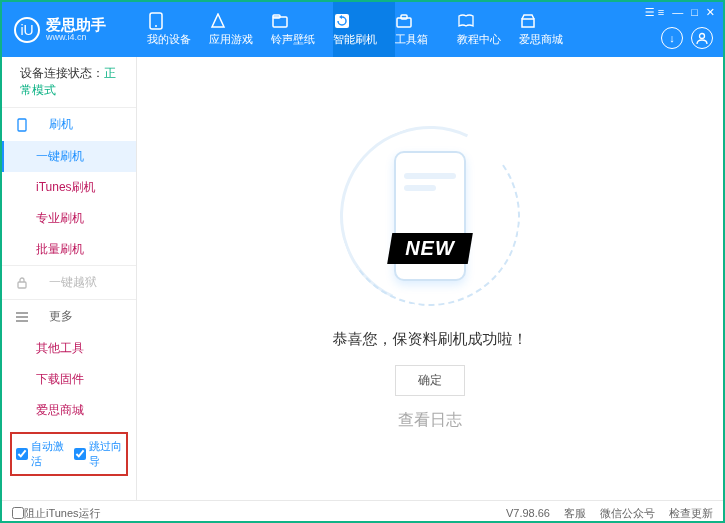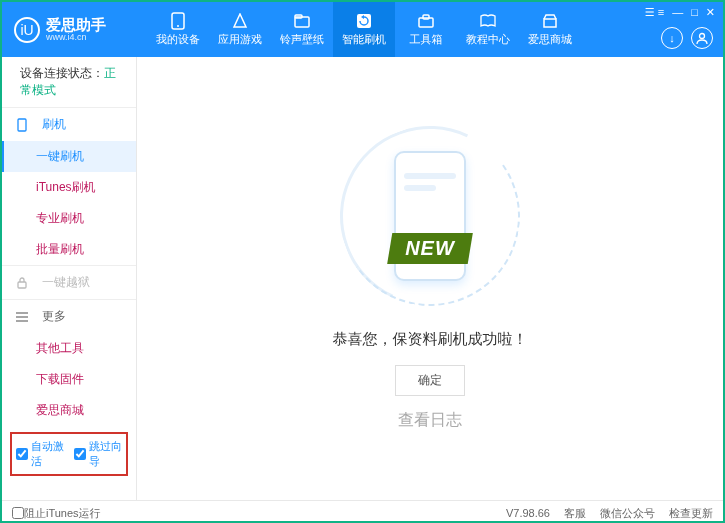--- a/index.html
+++ b/index.html
@@ -4,50 +4,50 @@
 <style>
 *{margin:0;padding:0;box-sizing:border-box;font-family:"Microsoft YaHei",Arial,sans-serif}
 body{background:#fff;border:2px solid #0fb386;width:725px;height:523px;overflow:hidden;font-size:12px}
 .header{background:#1e90ff;height:55px;display:flex;align-items:center;color:#fff;position:relative}
 .logo-area{display:flex;align-items:center;padding:0 12px;width:145px}
 .logo-icon{width:26px;height:26px;border:2px solid #fff;border-radius:50%;display:flex;align-items:center;justify-content:center;font-size:14px;font-weight:normal;margin-right:6px}
 .logo-text{display:flex;flex-direction:column}
 .logo-title{font-size:15px;font-weight:bold;line-height:1}
 .logo-sub{font-size:9px;opacity:.85}
 .nav{display:flex;height:100%}
-.nav-item{width:62px;display:flex;flex-direction:column;align-items:center;justify-content:center;cursor:pointer;gap:3px}
+.nav-item{width:62px;display:flex;flex-direction:column;justify-content:center;cursor:pointer;gap:3px}
 .nav-item.active{background:#0a7fe8}
 .nav-ico{width:18px;height:16px;display:flex;align-items:center;justify-content:center}
 .nav-lbl{font-size:11px}
 .ctrl{position:absolute;right:8px;top:4px;display:flex;gap:8px;font-size:11px}
 .ctrl span{cursor:pointer}
 .userw{position:absolute;right:10px;bottom:8px;display:flex;gap:8px}
 .ub{width:22px;height:22px;border:1.5px solid #fff;border-radius:50%;display:flex;align-items:center;justify-content:center;font-size:11px}
 .body{display:flex;height:443px}
 .sidebar{width:135px;border-right:1px solid #e8e8e8;display:flex;flex-direction:column;font-size:12px;overflow:hidden}
 .status{padding:8px 18px;color:#333}
 .status .sv{color:#0fb386}
 .sgrp{border-top:1px solid #eee}
-.shead{padding:8px 14px;color:#666;display:flex;align-items:center;gap:14px}
+.shead{padding:8px 14px;color:#666;display:flex;align-items:center;gap:21px}
 .shead .bico{width:12px;height:12px;display:inline-flex;align-items:center;justify-content:center}
 .sitem{padding:7px 10px 7px 34px;color:#be185d;cursor:pointer}
 .sitem.active{background:#e8f3ff;color:#1e90ff;border-left:2px solid #1e90ff;padding-left:32px}
 .sitem.muted{color:#999;font-size:11px;line-height:1.3}
 .chkrow{border:2px solid #d0342c;margin:6px 8px;padding:5px 4px;display:flex;gap:10px;align-items:center;font-size:11px}
 .chkrow label{display:flex;align-items:center;gap:3px;color:#1e90ff}
 .chkrow input{accent-color:#1e90ff;width:12px;height:12px}
 .main{flex:1;display:flex;flex-direction:column;align-items:center;justify-content:center;position:relative}
 .illus{width:180px;height:180px;position:relative;display:flex;align-items:center;justify-content:center}
 .arc{position:absolute;border-radius:50%}
 .arc1{width:180px;height:180px;border:3px solid #e5f0fa;border-right-color:transparent;border-bottom-color:transparent;transform:rotate(-20deg)}
 .arc2{width:180px;height:180px;border:2px dashed #d0e5f7;border-top-color:transparent;border-left-color:transparent;transform:rotate(10deg)}
 .phone{width:72px;height:130px;background:#fff;border:2px solid #cfe3f5;border-radius:10px;position:relative;box-shadow:0 4px 10px rgba(30,144,255,.15)}
 .phone::before{content:"";position:absolute;top:20px;left:8px;right:8px;height:6px;background:#e7f1fb;border-radius:3px}
 .phone::after{content:"";position:absolute;top:32px;left:8px;right:28px;height:6px;background:#e7f1fb;border-radius:3px}
-.newr{position:absolute;bottom:42px;background:#4d7c0f;color:#fff;font-weight:bold;font-style:italic;font-size:20px;padding:4px 18px;letter-spacing:1px;clip-path:polygon(6% 0,100% 0,94% 100%,0 100%)}
+.newr{position:absolute;bottom:42px;background:#000000;color:#fff;font-weight:bold;font-style:italic;font-size:20px;padding:4px 18px;letter-spacing:1px;clip-path:polygon(6% 0,100% 0,94% 100%,0 100%)}
 .newr::before,.newr::after{content:"";position:absolute;top:-6px;width:10px;height:6px;background:#d4a020}
 .newr::before{left:6px}
 .newr::after{right:6px}
 .msg{margin-top:24px;font-size:15px;color:#333}
 .btn{margin-top:16px;border:1px solid #ddd;background:#fff;padding:6px 22px;font-size:12px;color:#555;cursor:pointer}
 .link{margin-top:14px;font-size:16px;color:#aaa;cursor:pointer}
 .footer{height:25px;border-top:1px solid #e8e8e8;display:flex;align-items:center;padding:0 10px;font-size:11px;color:#666;justify-content:space-between}
 .fleft{display:flex;align-items:center;gap:4px}
 .fright{display:flex;align-items:center;gap:14px}
 svg{display:block}

